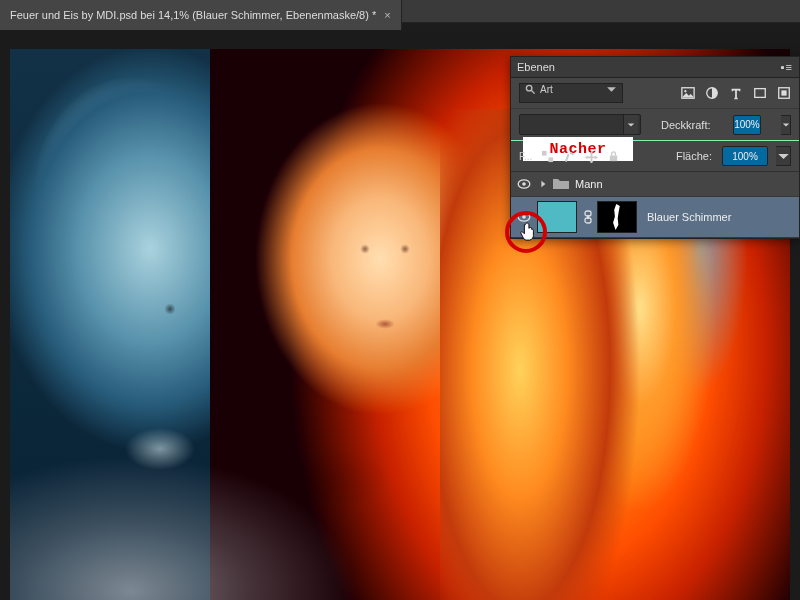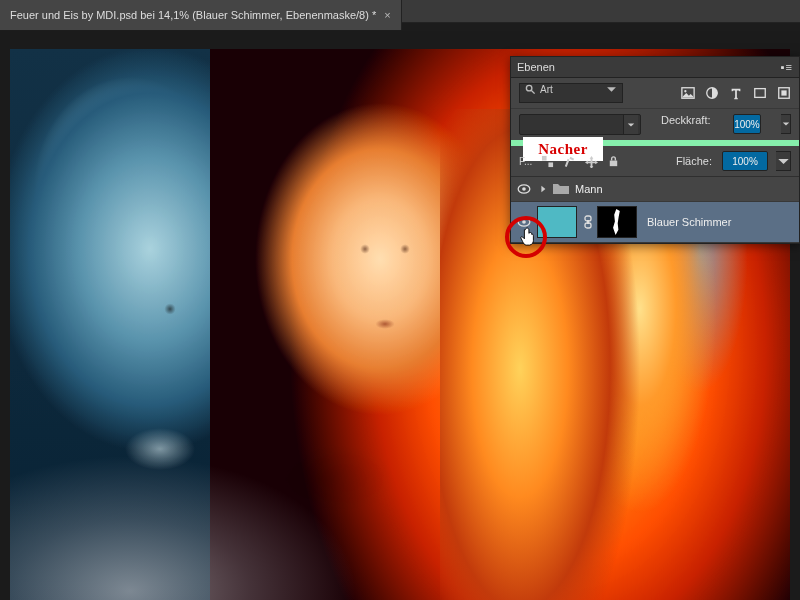--- a/index.html
+++ b/index.html
@@ -50,25 +50,25 @@
   .panel{position:absolute;right:0;top:56px;width:288px;background:#454545;border:1px solid #222;box-shadow:0 2px 10px rgba(0,0,0,.5)}
   .panel-head{display:flex;align-items:center;height:20px;padding:0 6px;background:#3a3a3a;border-bottom:1px solid #222;font-size:11px;color:#ddd}
   .panel-head .menu{margin-left:auto;letter-spacing:1px}
   .panel-row{display:flex;align-items:center;gap:6px;padding:5px 8px;border-bottom:1px solid #383838}
   .search{display:flex;align-items:flex-start;gap:4px;flex:0 0 92px;height:18px;background:#333;border:1px solid #222;border-radius:0;padding:0 5px;color:#ccc}
   .search svg{width:11px;height:11px;fill:#bbb}
   .search span{font-size:10px}
   .row-icons{margin-left:auto;display:flex;gap:10px;color:#ddd}
   .row-icons span{display:inline-flex;width:14px;height:14px;align-items:center;justify-content:center}
   .row-icons svg{width:14px;height:14px;fill:#ddd}
-  .blend-row{display:flex;gap:20px;padding:5px 8px;border-bottom:6px solid #86efac}
+  .blend-row{display:flex;align-items:center;gap:20px;padding:5px 8px;border-bottom:1px solid #86efac}
   .blend{flex:0 0 120px;height:19px;background:#333;border:1px solid #222;border-radius:2px;position:relative}
   .blend-caret{position:absolute;right:2px;top:0;bottom:0;width:14px;background:#3b3b3b;border-left:1px solid #222;display:flex;align-items:center;justify-content:center}
   .blend-caret svg{width:8px;height:8px;fill:#ccc}
-  .annot{position:absolute;left:12px;top:28px;width:80px;height:24px;background:#fff;color:#d80000;font-weight:700;font-size:15px;display:flex;align-items:center;justify-content:center;font-family:Liberation Serif, serif;letter-spacing:.5px}
+  .annot{position:absolute;left:12px;top:28px;width:110px;height:24px;background:#fff;color:#d80000;font-weight:700;font-size:15px;display:flex;align-items:center;justify-content:center;font-family:Liberation Mono, monospace;letter-spacing:.5px}
   .lbl{color:#ddd;font-size:11px;margin-left:auto;margin-right:2px}
   .pct{width:44px;height:18px;background:#0369a1;border:1px solid #222;border-radius:2px;display:flex;align-items:center;justify-content:center;color:#eee;font-size:10px}
   .mini-caret{width:14px;height:18px;background:#3b3b3b;border:1px solid #222;border-left:none;display:flex;align-items:center;justify-content:center}
   .mini-caret svg{width:8px;height:8px;fill:#ccc}
   .lockrow{display:flex;align-items:center;gap:8px;padding:5px 8px;border-bottom:1px solid #2f2f2f;color:#ccc;font-size:10px;position:relative}
   .lockrow .ic{display:inline-flex;width:14px;height:14px;align-items:center;justify-content:center}
   .lockrow svg{width:13px;height:13px;fill:#ccc}
   
   .layers{}
   .layer{display:flex;align-items:center;height:40px;border-bottom:1px solid #383838}

